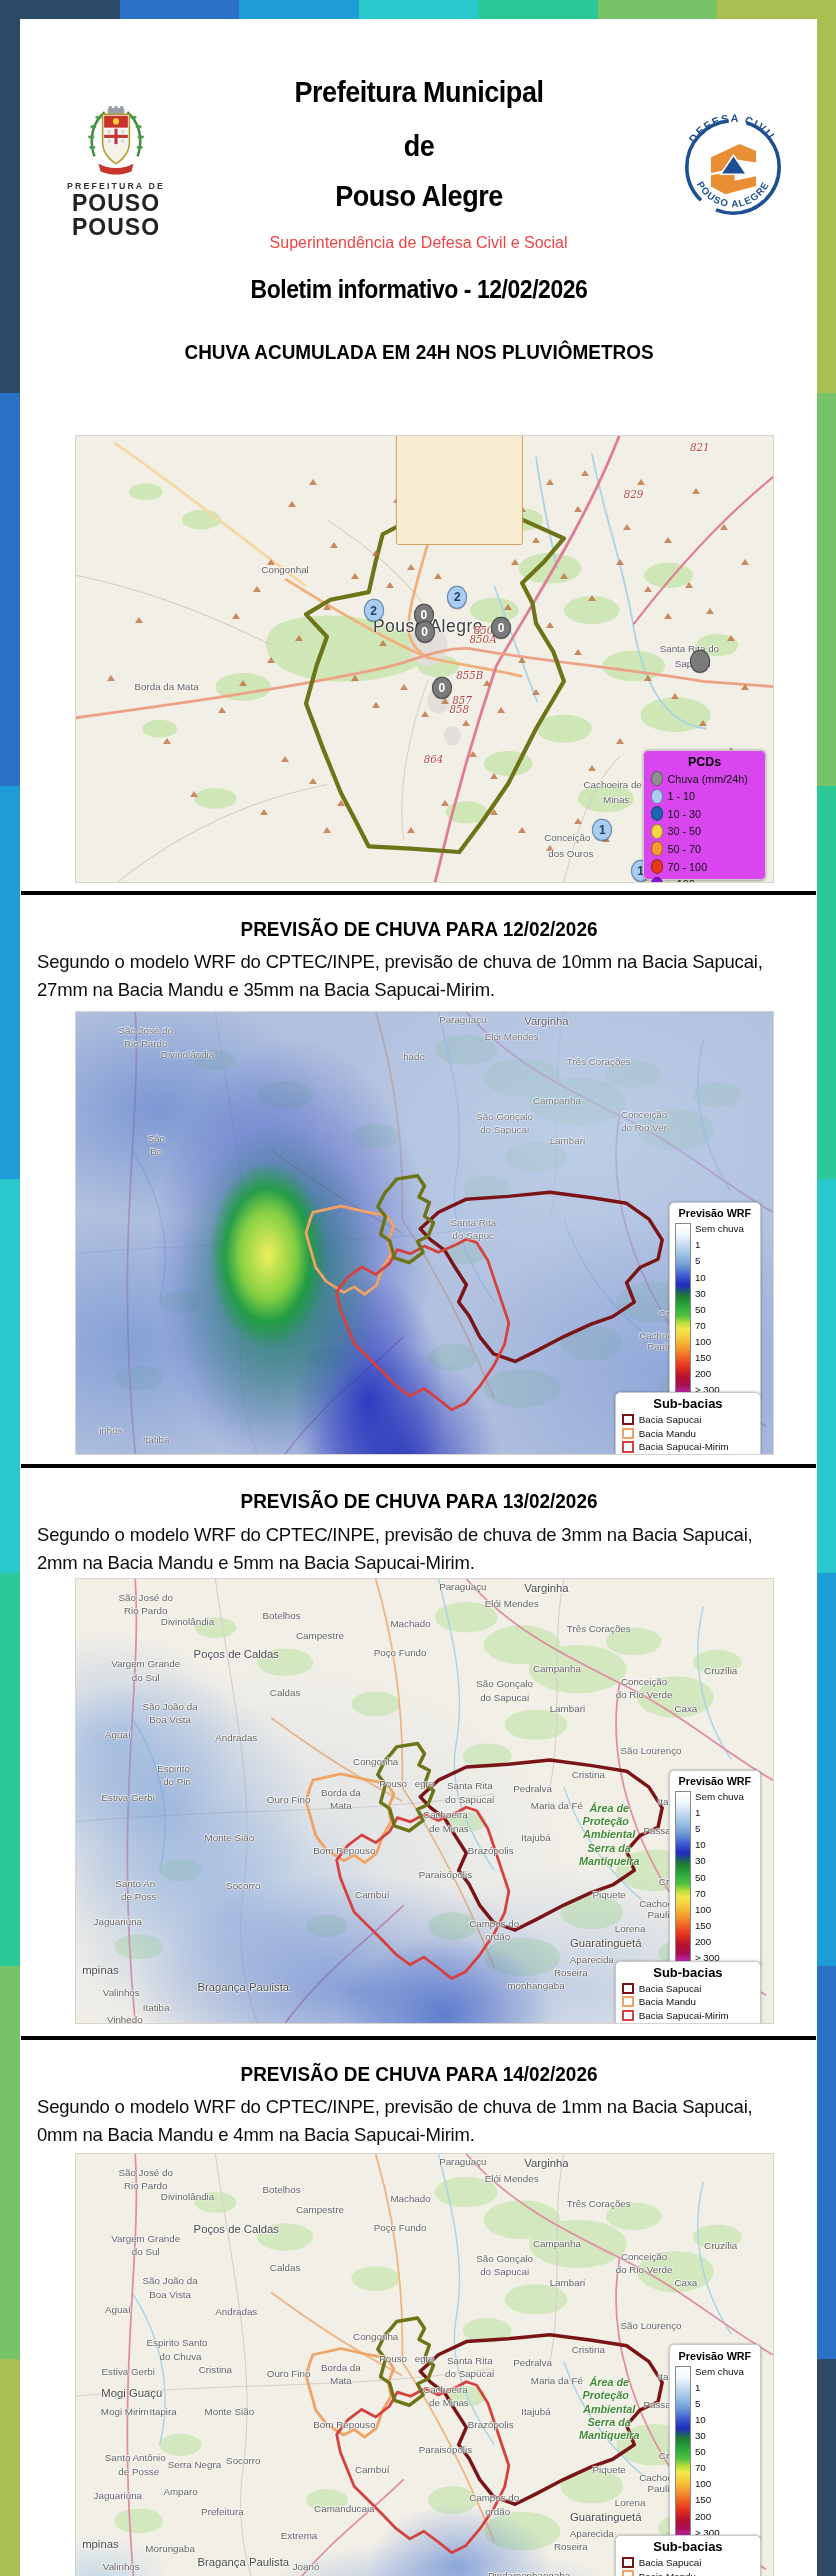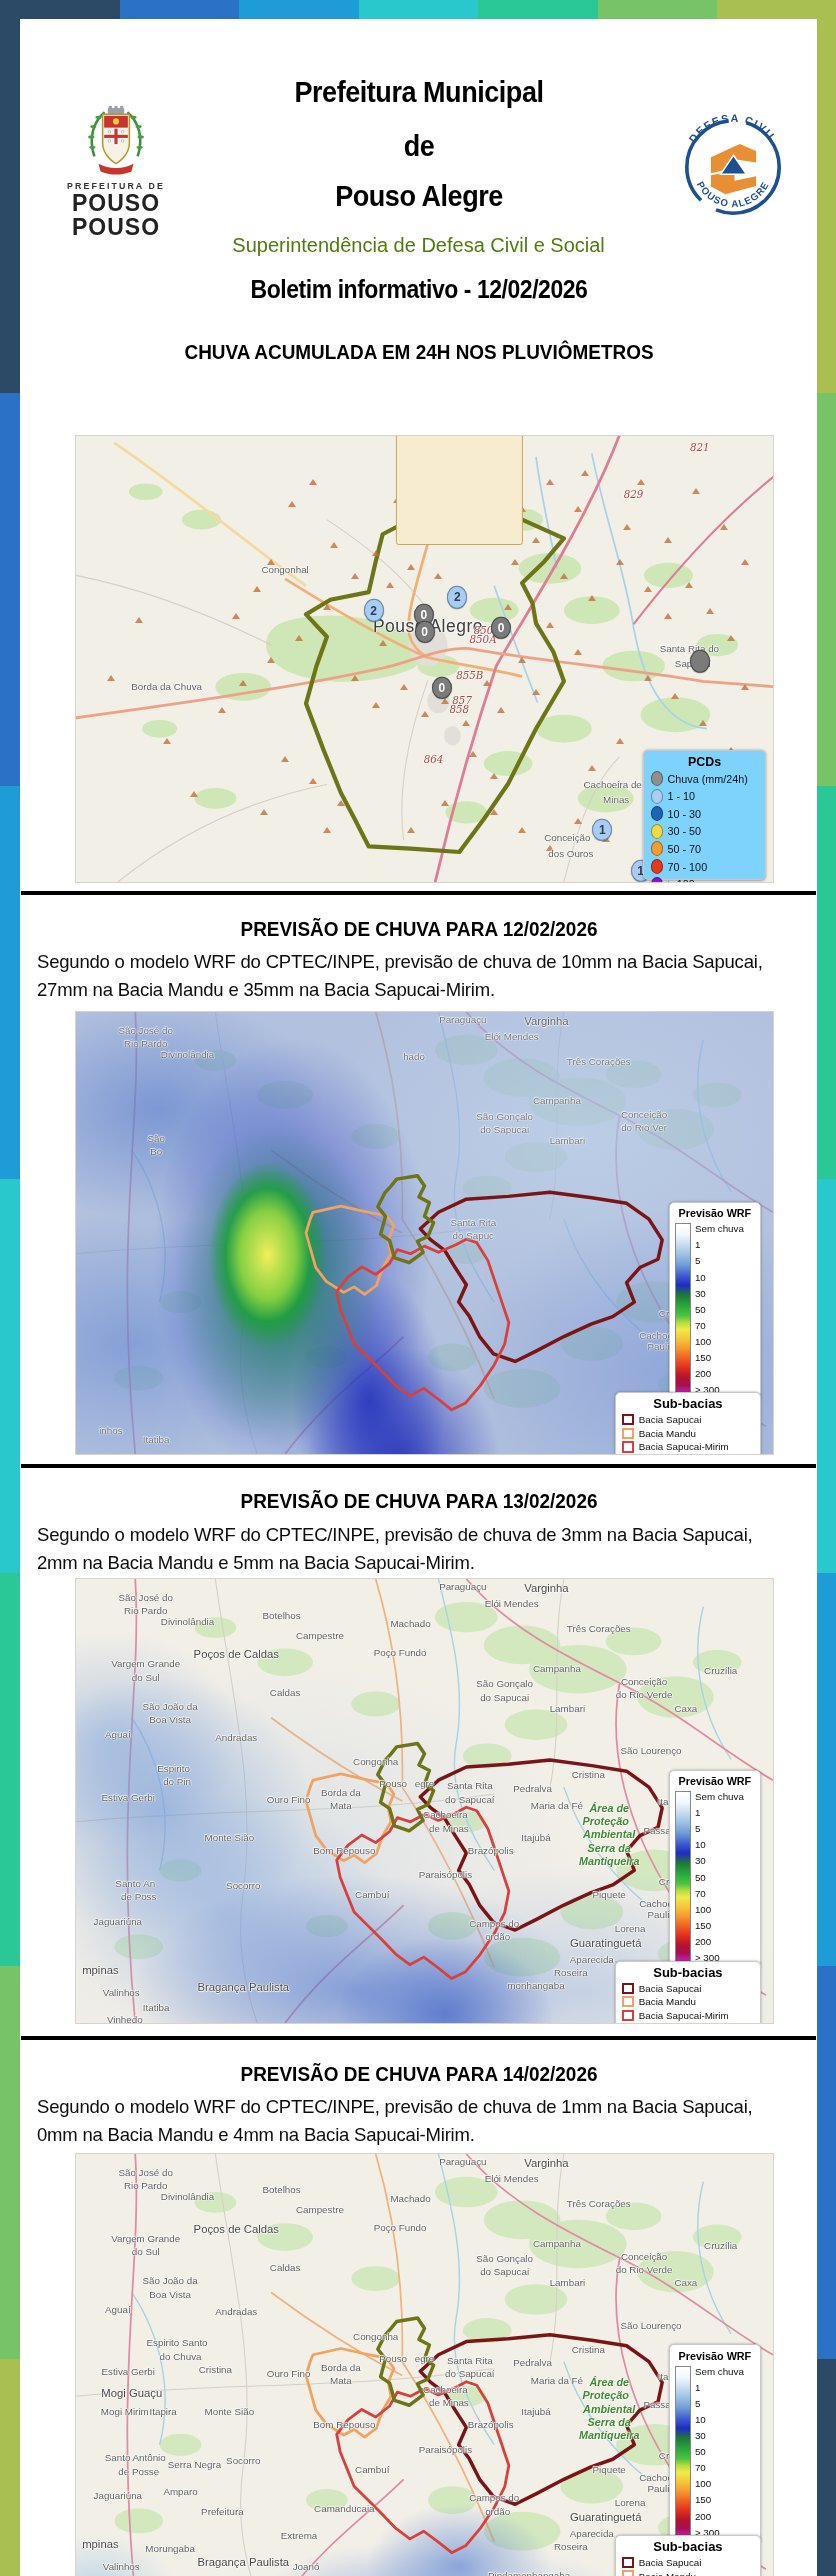--- a/index.html
+++ b/index.html
@@ -8,21 +8,21 @@
   .abs{position:absolute;}
   
   .border-top{left:0;top:0;width:837px;height:18.5px;display:flex;}
   .border-left{left:0;top:0;width:19.6px;height:2752px;display:flex;flex-direction:column;}
   .border-right{right:0;top:0;width:19.6px;height:2752px;display:flex;flex-direction:column;}
   .bseg{flex:1;}
   
   .center{left:19.6px;width:798px;text-align:center;}
   .t-line{font-size:30px;font-weight:700;letter-spacing:-0.5px;transform:scaleX(.9);}
   .t1{top:75px;} .t2{top:129px;} .t3{top:179px;}
-  .sub{top:234px;font-size:20px;color:#4d7c0f;}
+  .sub{top:234px;font-size:16px;color:#ef4444;}
   .boletim{top:275px;font-size:25px;font-weight:700;letter-spacing:-0.5px;transform:scaleX(.92);}
   .crest{left:58px;top:106px;width:116px;text-align:center;}
   .crest-small{font-size:8.8px;font-weight:700;letter-spacing:2.1px;color:#333;margin-top:4.1px;}
   .crest-big{font-size:23px;font-weight:700;letter-spacing:1px;color:#222;line-height:1.05;}
   .badge{left:674px;top:108px;width:118px;height:118px;}
   
   .s-title{font-size:20.6px;font-weight:700;transform:scaleX(.92);}
   .st1{top:340px;} .st2{top:917px;} .st3{top:1489px;} .st4{top:2062px;}
   .s-para{left:37px;width:759px;font-size:18.5px;line-height:1.5;color:#0d0d0d;letter-spacing:-0.2px;}
   .sp1{top:372px;} .sp2{top:948px;} .sp3{top:1521px;} .sp4{top:2093px;}
@@ -70,21 +70,21 @@
     radial-gradient(ellipse 108px 77px at 53% 98%, rgba(45,80,195,.65), rgba(45,80,195,0) 100%),
     radial-gradient(ellipse 196px 129px at 73% 93%, rgba(130,165,225,.4), rgba(130,165,225,0) 100%),
     radial-gradient(ellipse 165px 124px at 22% 76%, rgba(120,158,220,.45), rgba(120,158,220,0) 100%),
     radial-gradient(ellipse 309px 216px at 28% 66%, rgba(165,192,230,.3), rgba(165,192,230,0) 100%);}
   .rain14{background:
     radial-gradient(ellipse 93px 62px at 55% 93%, rgba(75,120,210,.6), rgba(75,120,210,0) 100%),
     radial-gradient(ellipse 124px 57px at 44% 101%, rgba(110,150,220,.5), rgba(110,150,220,0) 100%),
     radial-gradient(ellipse 77px 49px at 3% 97%, rgba(140,190,230,.45), rgba(140,190,230,0) 100%),
     radial-gradient(ellipse 67px 41px at 68% 100%, rgba(150,185,230,.35), rgba(150,185,230,0) 100%);}
   
-  .pcd-legend{position:absolute;right:7.2px;top:70.5%;bottom:2.1px;width:108px;background:#7dd3fc;border:0.5px solid #c9c9c9;
+  .pcd-legend{position:absolute;right:7.2px;top:70.5%;bottom:2.1px;width:108px;background:#d946ef;border:0.5px solid #c9c9c9;
               border-radius:5.2px;box-shadow:0 0.5px 2.6px rgba(0,0,0,.35);padding:3.1px 6.2px;}
   .pcd-title{text-align:center;font-weight:700;font-size:12.4px;margin-bottom:1px;}
   .pcd-row{display:flex;align-items:center;gap:4.6px;margin:2.6px 0;}
   .pcd-dot{width:10.3px;height:13px;border-radius:50%;border:0.5px solid rgba(0,0,0,.35);flex:none;}
   .pcd-lab{font-size:10.8px;color:#111;}
   .wrf-legend{position:absolute;right:12.4px;top:43%;width:79px;background:#fff;border:0.5px solid #c9c9c9;
               border-radius:5.2px;box-shadow:0 0.5px 2.6px rgba(0,0,0,.35);padding:4.1px 5.2px;}
   .wrf-title{text-align:center;font-weight:700;font-size:10.8px;margin-bottom:4.1px;}
   .wrf-scale{display:flex;gap:4.1px;}
   .wrf-bar{width:13.4px;height:170px;border:0.5px solid #888;flex:none;background:linear-gradient(to bottom,
@@ -401,21 +401,21 @@
         <span class="tri" style="left: 64%; top: 89%;"></span>
         <span class="tri" style="left: 68%; top: 93%;"></span>
         <span class="tri" style="left: 72%; top: 87%;"></span>
         <span class="tri" style="left: 76%; top: 91%;"></span>
         <span class="tri" style="left: 90%; top: 87%;"></span>
         <span class="tri" style="left: 92%; top: 83%;"></span>
       </div>
     <div class="layer">
         <span class="mlb city" style="left: 30%; top: 26%; margin-top: 17px;">Congonhal</span>
         <span class="mlb big" style="left: 50.5%; top: 42.5%;">Pouso Alegre</span>
-        <span class="mlb city" style="left: 13%; top: 56%;">Borda da Chuva</span>
+        <span class="mlb city" style="left: 13%; top: 56%;">Borda da Mata</span>
         <span class="mlb city" style="left: 88%; top: 47.5%;">Santa Rita do</span>
         <span class="mlb city" style="left: 88.5%; top: 51%;">Sapucaí</span>
         <span class="mlb city" style="left: 77%; top: 78%;">Cachoeira de</span>
         <span class="mlb city" style="left: 77.5%; top: 81.5%;">Minas</span>
         <span class="mlb city" style="left: 70.5%; top: 90%;">Conceição</span>
         <span class="mlb city" style="left: 71%; top: 93.5%;">dos Ouros</span>
         <span class="mlb badge" style="left: 55%; top: 11%;">MG-179</span>
         <span class="mlb road" style="left: 89.5%; top: 2.5%;">821</span>
         <span class="mlb road" style="left: 80%; top: 13%;">829</span>
         <span class="mlb road" style="left: 59%; top: 43.5%;">850A</span>

